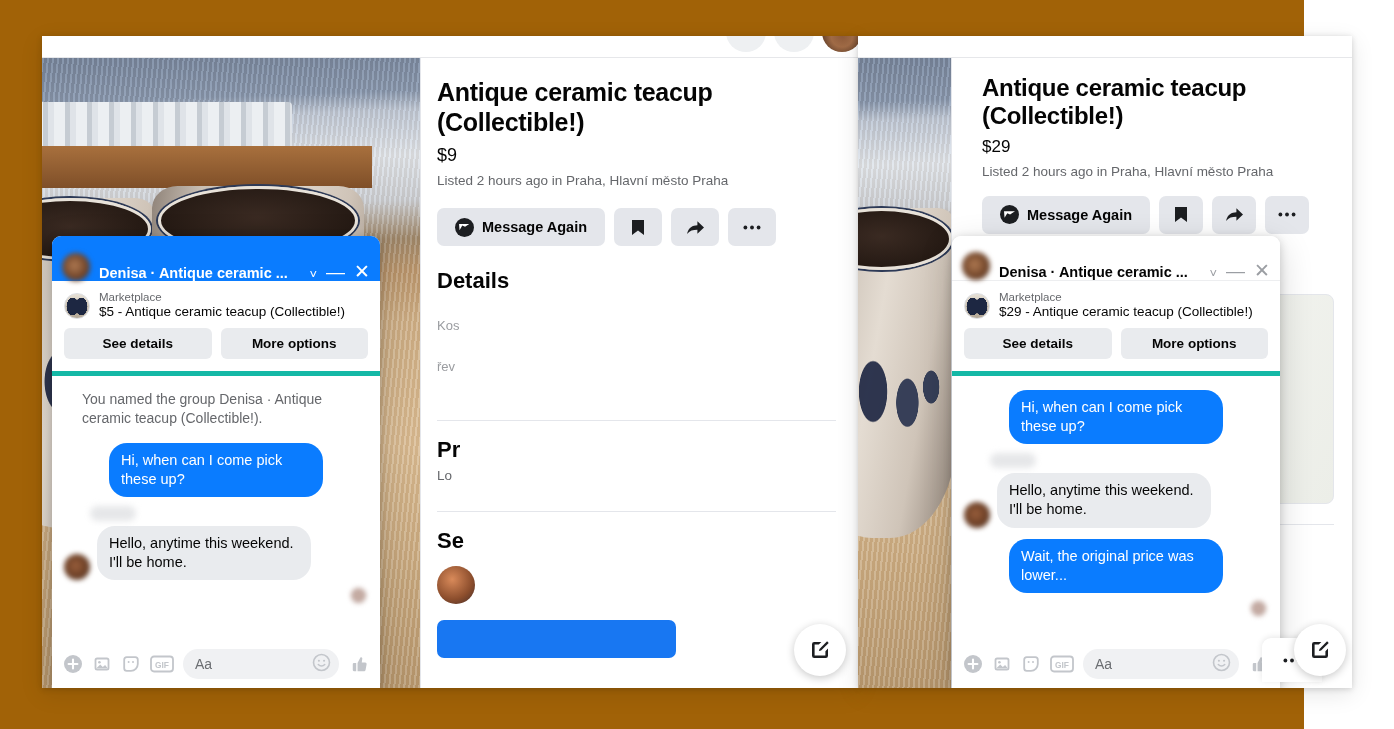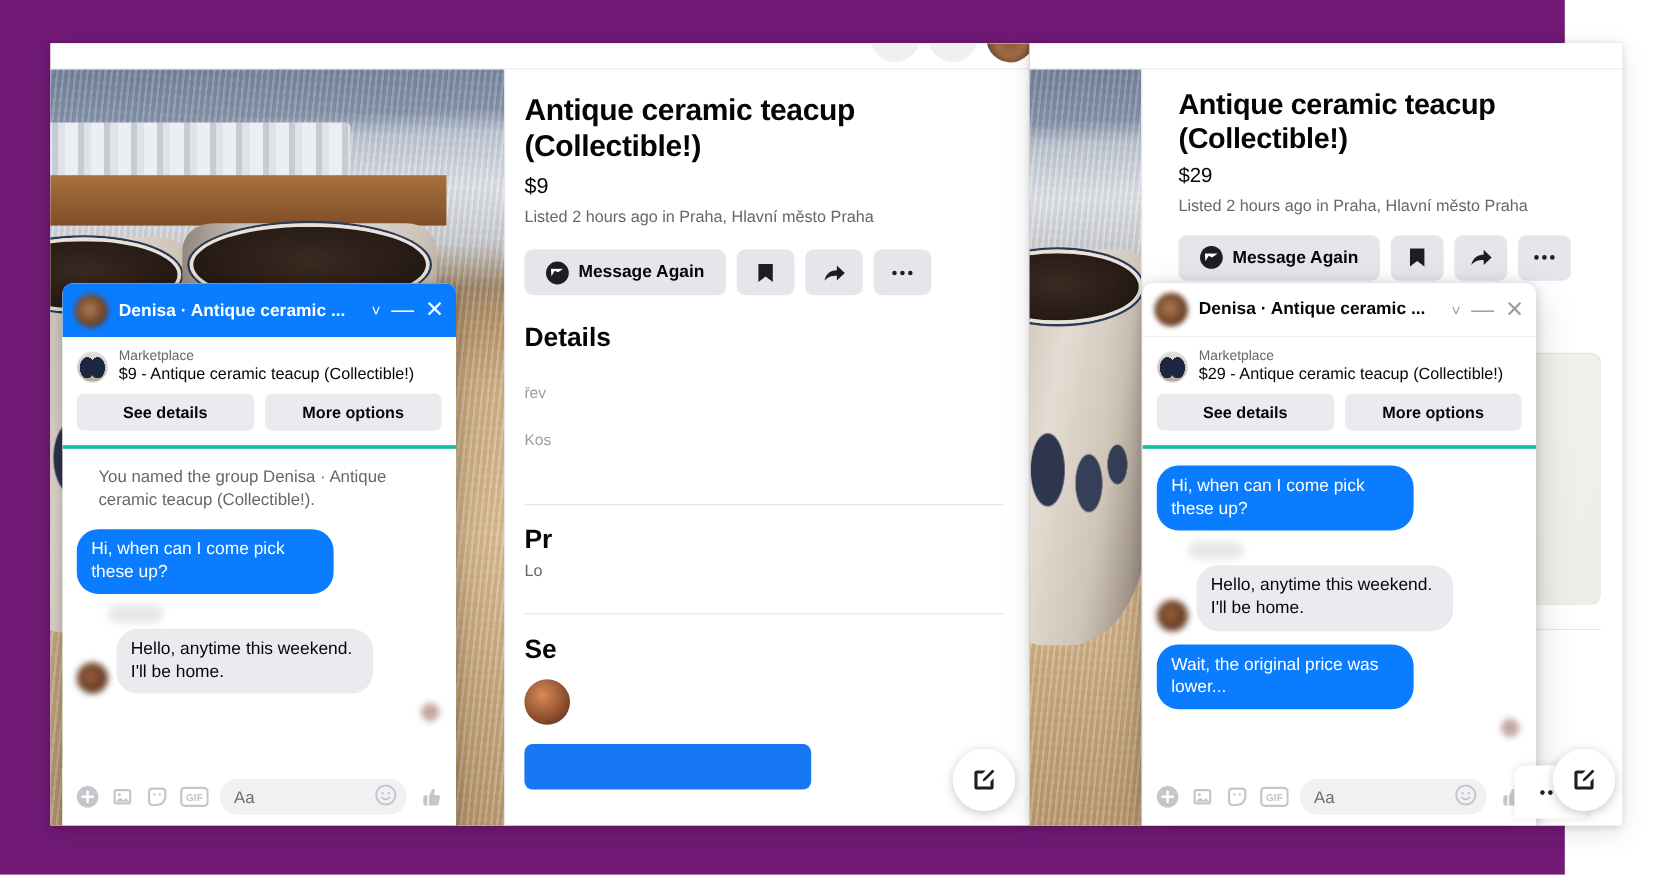--- a/index.html
+++ b/index.html
@@ -6,21 +6,21 @@
   html, body {
     width: 1394px; height: 729px;
     background: #ffffff;
     font-family: "Liberation Sans", sans-serif;
     overflow: hidden;
   }
 
   #stage {
     position: relative;
     width: 1304px; height: 729px;
-    background: #701a75;
+    background: #a16207;
   }
 
   
   .shot {
     position: absolute;
     top: 36px;
     height: 652px;
     background: #fff;
     overflow: hidden;
     box-shadow: 0 1px 6px rgba(0,0,0,.16), 0 6px 22px rgba(0,0,0,.10);
@@ -194,21 +194,21 @@
     border-radius: 9px 9px 0 0;
     background: #fff;
     box-shadow: 0 2px 10px rgba(0,0,0,.18), 0 10px 34px rgba(0,0,0,.16);
     overflow: hidden;
     display: flex; flex-direction: column;
   }
   #chat-left  { left: 452px; top: 236px; height: 452px; }
   #chat-right { left: 952px; top: 236px; height: 452px; }
 
   .chat-head {
-    display: flex; align-items: center; gap: 9px;
+    display: flex; align-items: flex-end; gap: 9px;
     padding: 0 10px; height: 45px; flex: 0 0 45px;
   }
   .chat-head.active { background: #0a7cff; }
   .chat-head.idle   { background: #ffffff; border-bottom: 1px solid #edeef0; }
   .chat-av {
     width: 28px; height: 28px; border-radius: 50%; flex: 0 0 28px;
     background: radial-gradient(circle at 45% 45%, #b07a52, #6d4228 60%, #3b2418);
     filter: blur(2.4px);
   }
   .chat-title {
@@ -218,21 +218,21 @@
   .chat-head.active .chat-title { color: #fff; }
   .chat-head.idle   .chat-title { color: #050505; }
   .hd-btn { flex: 0 0 auto; cursor: pointer; line-height: 1; }
   .chat-head.active .hd-btn { color: #fff; }
   .chat-head.idle   .hd-btn { color: #9b9ea3; }
   .hd-chev { font-size: 13px; }
   .hd-min  { font-size: 19px; font-weight: 300; }
   .hd-close{ font-size: 19px; font-weight: 300; }
 
   .mp-card {
-    padding: 10px 12px 12px; border-bottom: 3px solid #14b8a6;
+    padding: 10px 12px 12px; border-bottom: 5px solid #14b8a6;
     flex: 0 0 auto; background: #fff;
   }
   .mp-top { display: flex; gap: 9px; align-items: flex-start; }
   .mp-av {
     width: 26px; height: 26px; border-radius: 50%; flex: 0 0 26px; margin-top: 2px;
     background:
       radial-gradient(ellipse 36% 52% at 32% 52%, #1d2742 0 70%, transparent 72%),
       radial-gradient(ellipse 36% 52% at 68% 52%, #1d2742 0 70%, transparent 72%),
       linear-gradient(180deg, #e7e1d6, #b3a795);
     border: 1px solid #dcdee2;
@@ -248,21 +248,21 @@
 
   .chat-body {
     flex: 1 1 auto; padding: 14px 12px 4px; overflow: hidden;
     display: flex; flex-direction: column; gap: 3px; position: relative;
   }
   .sys-note {
     font-size: 14px; color: #65676b; text-align: left;
     line-height: 1.35; padding: 0 18px; margin-bottom: 12px;
   }
   .row { display: flex; align-items: flex-end; gap: 7px; }
-  .row.out { justify-content: flex-start; }
+  .row.out { justify-content: center; }
   .row.in  { justify-content: flex-start; }
   .bub {
     max-width: 214px; padding: 8px 12px; border-radius: 18px;
     font-size: 14.5px; line-height: 1.32;
   }
   .bub.out { background: #0a7cff; color: #fff; }
   .bub.in  { background: #e9ebee; color: #050505; }
   .row-av {
     width: 26px; height: 26px; border-radius: 50%; flex: 0 0 26px;
     background: radial-gradient(circle at 45% 45%, #9a5f3c, #6b3f26 55%, #3b2418);
@@ -355,22 +355,22 @@
           <button class="btn-pill btn-icon">
             <svg width="18" height="5" viewBox="0 0 18 5">
               <circle cx="2.4" cy="2.5" r="1.9" fill="#1c1e21"></circle>
               <circle cx="9" cy="2.5" r="1.9" fill="#1c1e21"></circle>
               <circle cx="15.6" cy="2.5" r="1.9" fill="#1c1e21"></circle>
             </svg>
           </button>
         </div>
 
         <div class="section-h">Details</div>
+        <div class="ghost-text" style="margin-top:24px">Kos</div>
         <div class="ghost-text" style="margin-top:26px">řev</div>
-        <div class="ghost-text" style="margin-top:24px">Kos</div>
         <div class="hr" style="margin-top:46px"></div>
         <div class="section-h" style="margin-top:6px">Pr</div>
         <div class="muted-line">Lo</div>
         <div class="hr" style="margin-top:28px"></div>
         <div class="section-h" style="margin-top:6px">Se</div>
         <div class="seller-row">
           <div class="seller-av"></div>
         </div>
         <div class="big-blue-btn"></div>
       </div>
@@ -383,21 +383,21 @@
         <div class="hd-btn hd-chev">˅</div>
         <div class="hd-btn hd-min">—</div>
         <div class="hd-btn hd-close">✕</div>
       </div>
 
       <div class="mp-card">
         <div class="mp-top">
           <div class="mp-av"></div>
           <div>
             <div class="mp-kicker">Marketplace</div>
-            <div class="mp-title">$9 - Antique ceramic teacup (Collectible!)</div>
+            <div class="mp-title">$5 - Antique ceramic teacup (Collectible!)</div>
           </div>
         </div>
         <div class="mp-btns">
           <button class="mp-btn">See details</button>
           <button class="mp-btn">More options</button>
         </div>
       </div>
 
       <div class="chat-body">
         <div class="sys-note">You named the group Denisa · Antique ceramic teacup (Collectible!).</div>

